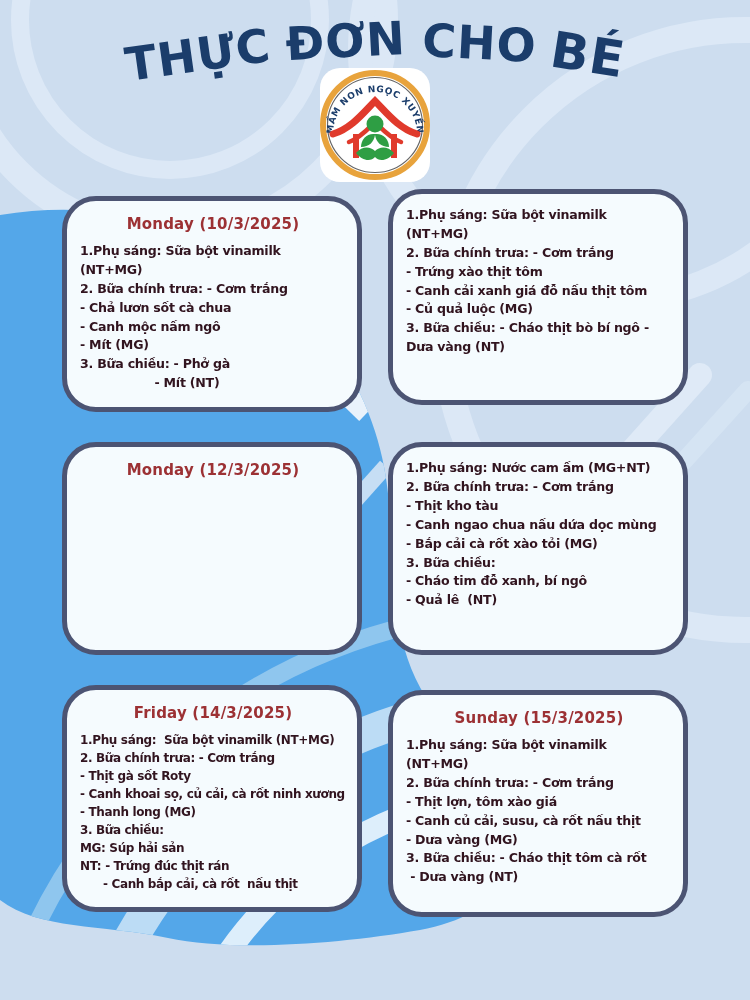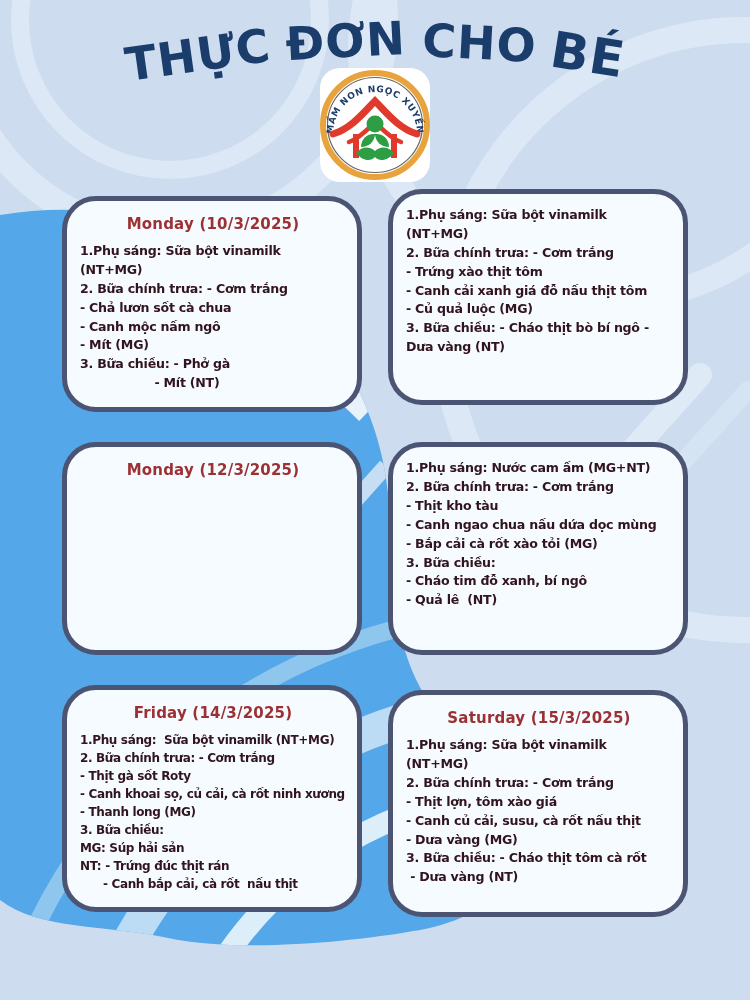--- a/index.html
+++ b/index.html
@@ -150,21 +150,21 @@
 2. Bữa chính trưa: - Cơm trắng
 - Thịt gà sốt Roty
 - Canh khoai sọ, củ cải, cà rốt ninh xương
 - Thanh long (MG)
 3. Bữa chiều:
 MG: Súp hải sản
 NT: - Trứng đúc thịt rán
       - Canh bắp cải, cà rốt  nấu thịt</div>
     </section>
     <section class="card down">
-      <h2 class="day">Saturday (15/3/2025)</h2>
+      <h2 class="day">Sunday (15/3/2025)</h2>
       <div class="menu">1.Phụ sáng: Sữa bột vinamilk
 (NT+MG)
 2. Bữa chính trưa: - Cơm trắng
 - Thịt lợn, tôm xào giá
 - Canh củ cải, susu, cà rốt nấu thịt
 - Dưa vàng (MG)
 3. Bữa chiều: - Cháo thịt tôm cà rốt
  - Dưa vàng (NT)</div>
     </section>
   </main>

